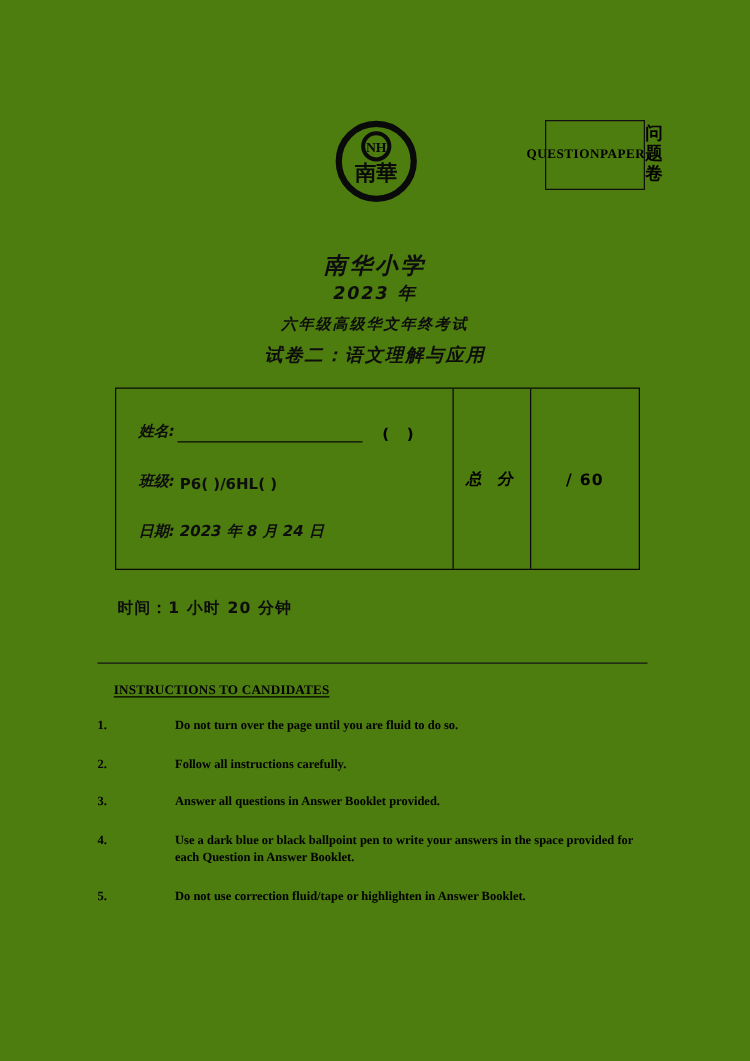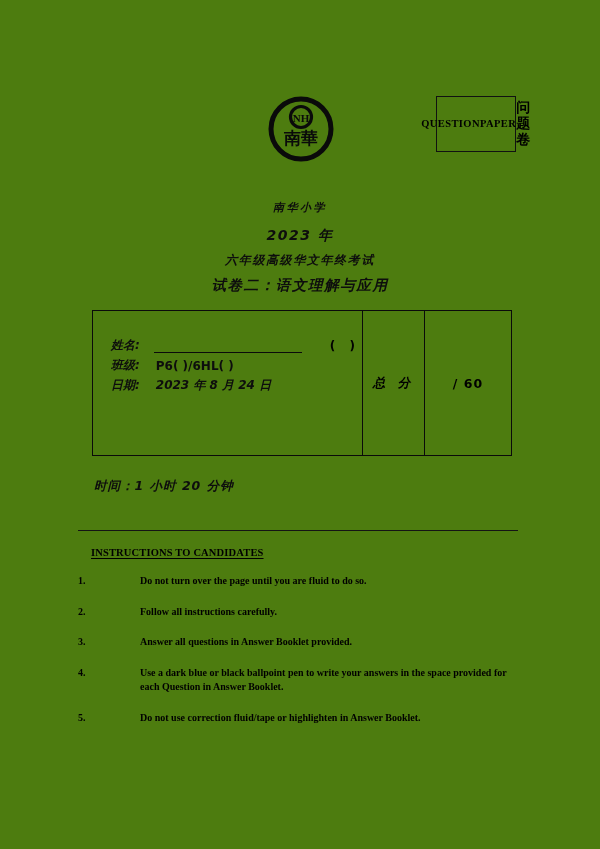--- a/index.html
+++ b/index.html
@@ -67,21 +67,21 @@
     top: 200px;
     width: 600px;
     text-align: center;
   }
   .titles div {
     font-family: "DejaVu Sans", "Liberation Sans", sans-serif;
     font-weight: bold;
     font-style: italic;
     color: #0d0d0d;
   }
-  .t-school { font-size: 11px; letter-spacing: 2.5px; margin-bottom: 12px; }
+  .t-school { font-size: 18px; letter-spacing: 2.5px; margin-bottom: 2px; }
   .t-year   { font-size: 14px; letter-spacing: 1.5px; margin-bottom: 7px; }
   .t-exam   { font-size: 12px; letter-spacing: 1.6px; margin-bottom: 7px; }
   .t-paper  { font-size: 14.5px; letter-spacing: 1.6px; }
 
   
   .info-table {
     position: absolute;
     left: 92px;
     top: 310px;
     width: 420px;
@@ -113,24 +113,23 @@
   }
   .cn-bold {
     font-family: "DejaVu Sans", "Liberation Sans", sans-serif;
     font-weight: bold;
     font-style: italic;
     font-size: 12px;
     color: #0d0d0d;
   }
   .row {
     display: flex;
-    align-items: center;
-    margin-bottom: 3px;
+    align-items: flex-end;
+    margin-bottom: 23px;
     white-space: nowrap;
-    gap: 12px;
   }
   .name-rule {
     display: inline-block;
     width: 148px;
     border-bottom: 1.7px solid #0a0a0a;
     height: 13px;
     margin: 0 2px;
   }
   .paren {
     font-family: "DejaVu Sans", "Liberation Sans", sans-serif;
@@ -153,21 +152,20 @@
     letter-spacing: 1px;
   }
 
   
   .duration {
     position: absolute;
     left: 94px;
     top: 478px;
     font-family: "DejaVu Sans", "Liberation Sans", sans-serif;
     font-weight: bold;
-    font-style: italic;
     font-size: 12.5px;
     letter-spacing: 1px;
     color: #0d0d0d;
   }
 
   
   .divider {
     position: absolute;
     left: 78px;
     top: 530px;

